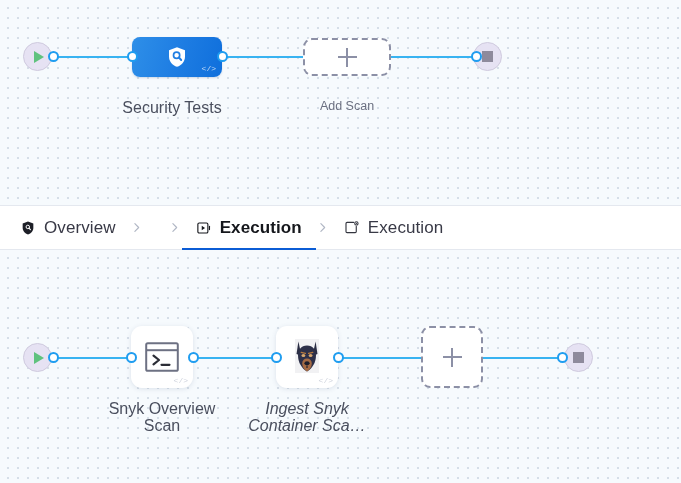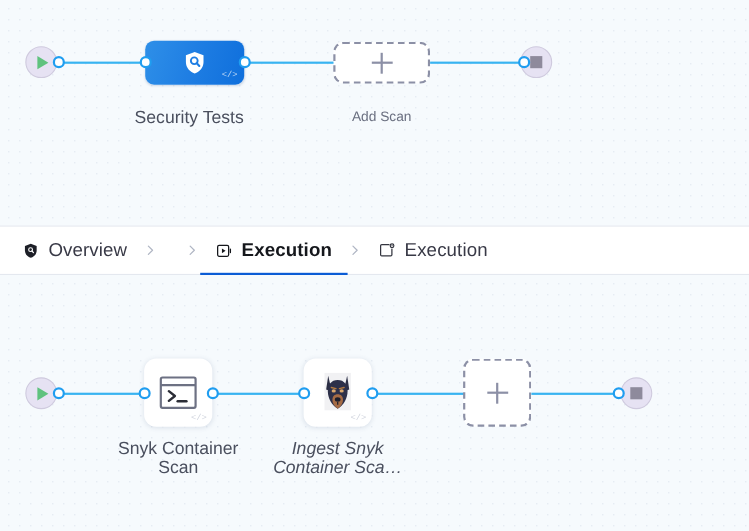--- a/index.html
+++ b/index.html
@@ -234,21 +234,21 @@
         <svg width="36" height="32" viewBox="0 0 36 32">
           <rect x="2.2" y="2.2" width="31.6" height="27.6" rx="1.6" fill="#ffffff" stroke="#6d7183" stroke-width="2"></rect>
           <path d="M2.2 9.2 H33.8" stroke="#6d7183" stroke-width="2"></path>
           <path d="M9.5 14.6 L15 19 L9.5 23.4" fill="none" stroke="#2b2d36" stroke-width="2.2" stroke-linecap="round" stroke-linejoin="round"></path>
           <path d="M17.5 23.8 H25.5" stroke="#2b2d36" stroke-width="2.2" stroke-linecap="round"></path>
         </svg>
         <span class="code-badge">&lt;/&gt;</span>
       </div>
       <div class="port" style="left:126px; top:102px;"></div>
       <div class="port" style="left:188px; top:102px;"></div>
-      <div class="node-label" style="left:97px; top:150px; width:130px;">Snyk Container
+      <div class="node-label" style="left:97px; top:150px; width:130px;">Snyk Overview
 Scan</div>
 
       <div class="edge" style="left:197px; top:107px; width:80px;"></div>
 
       <div class="step-node" style="left:276px; top:76px;">
         <svg width="34" height="40" viewBox="0 0 34 40">
           <rect x="5" y="2" width="24" height="34" fill="#f1f1f3"></rect>
 
           <path d="M8.4 4.5 L11.6 19 L6.5 17 Z" fill="#2b2e44"></path>
           <path d="M25.6 4.5 L22.4 19 L27.5 17 Z" fill="#2b2e44"></path>

